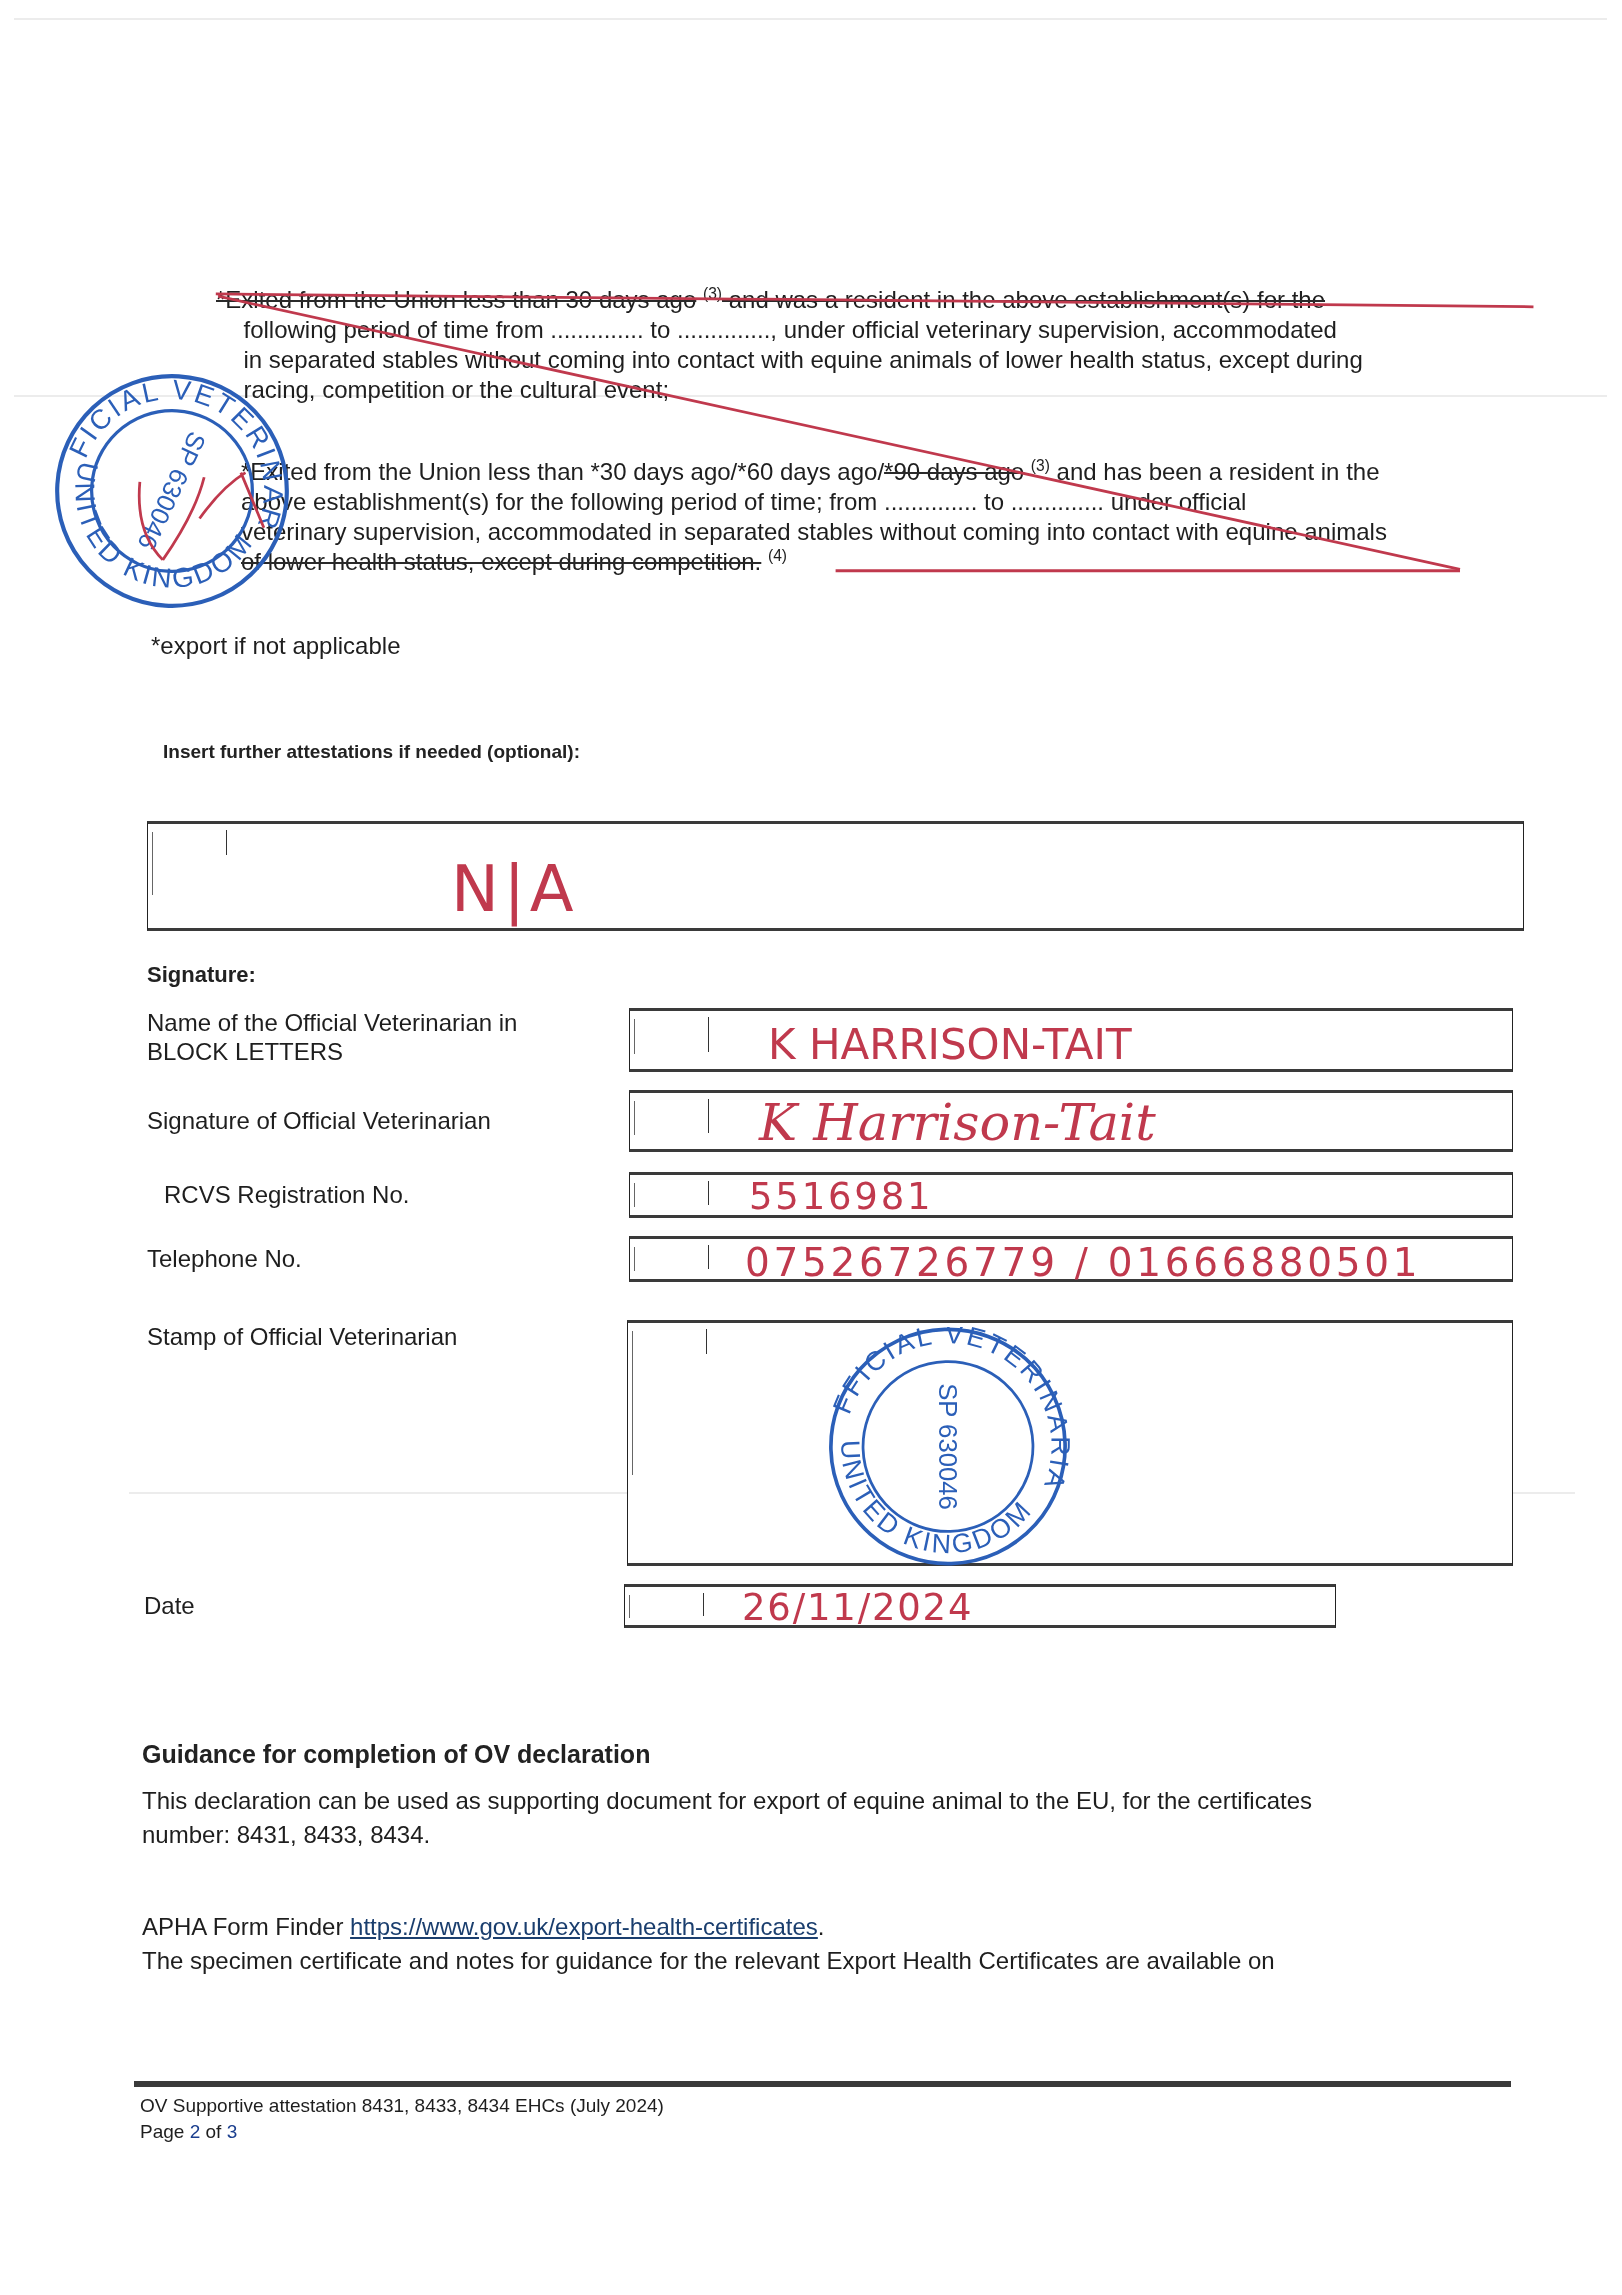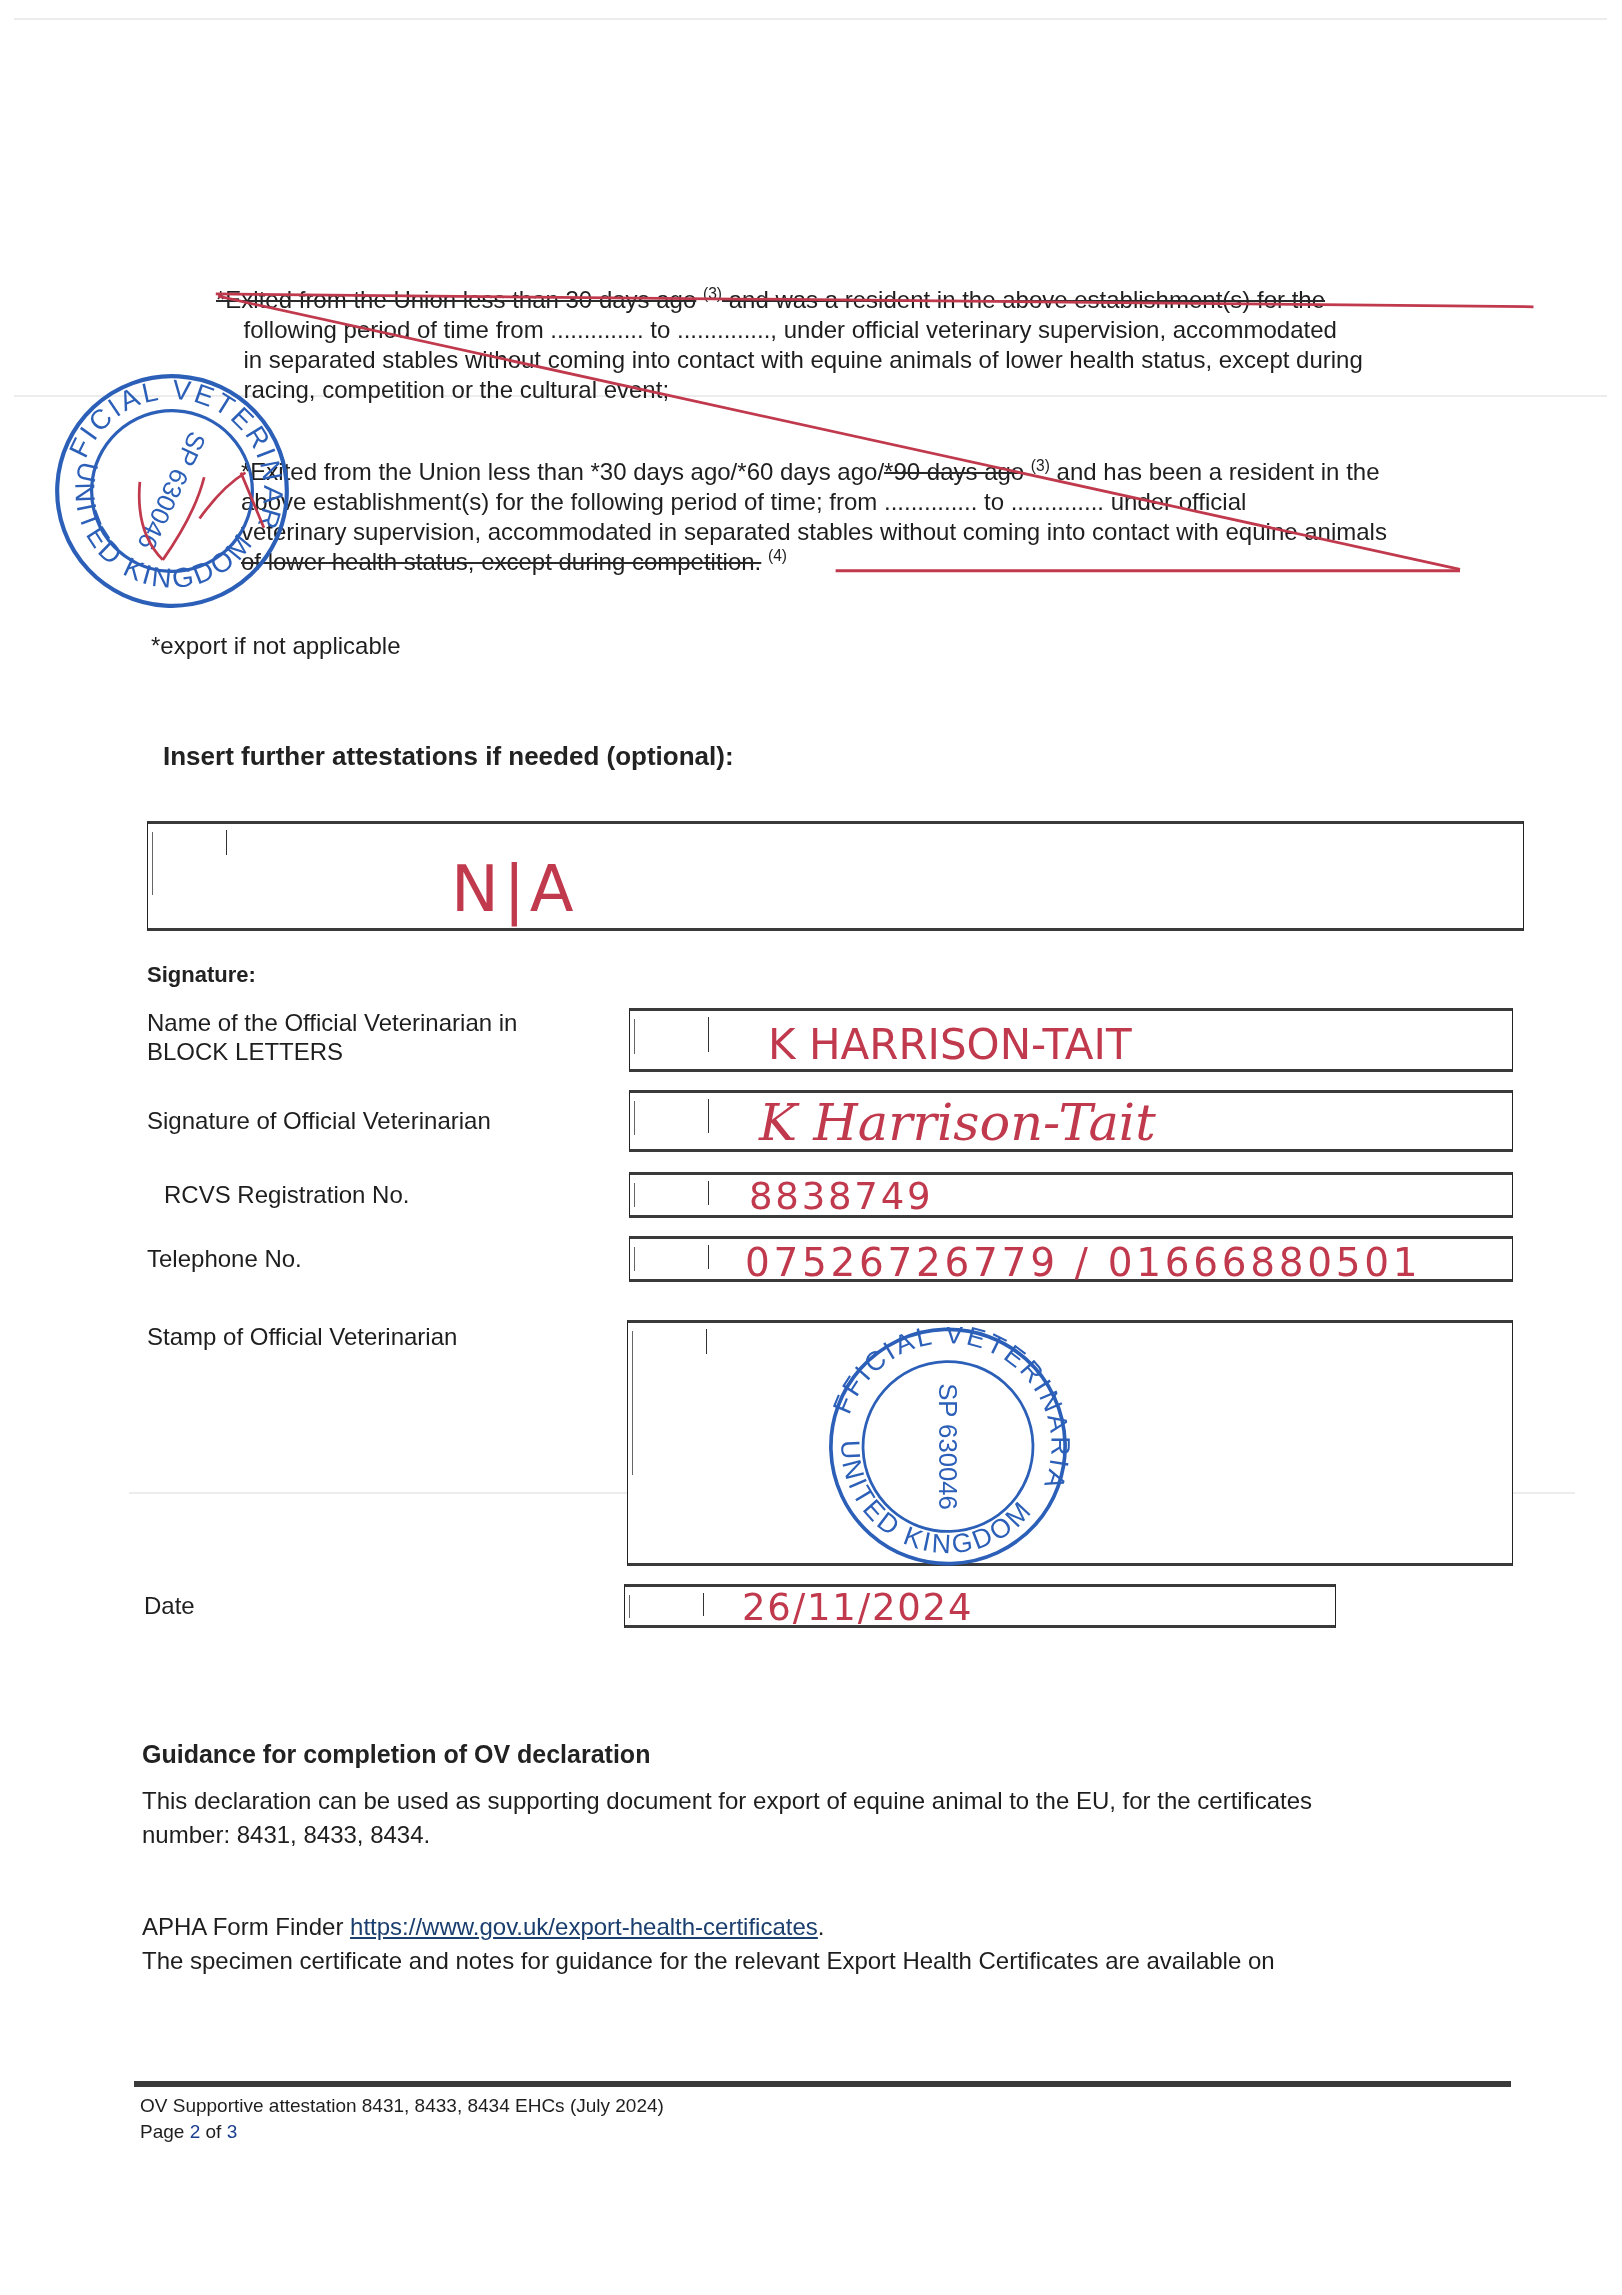--- a/index.html
+++ b/index.html
@@ -4,21 +4,21 @@
 <style>
   html, body { margin: 0; padding: 0; background: #ffffff; }
   body { width: 1623px; height: 2295px; position: relative; overflow: hidden;
          font-family: "Liberation Sans", sans-serif; color: #1a1a1a; }
   .abs { position: absolute; }
   .para { font-size: 24px; line-height: 30px; color: #1e1e1e; }
   .para sup { font-size: 15.6px; line-height: 0; }
   .strike { text-decoration: line-through; text-decoration-color: #2a2a2a; text-decoration-thickness: 1.8px; }
   .faint-rule { background: #ececec; height: 1.8px; }
   .label { font-size: 24px; line-height: 29px; color: #1e1e1e; }
-  .heading { font-size: 26px; font-weight: bold; color: #222; }
+  .heading { font-size: 19px; font-weight: bold; color: #222; }
   .box { border-top: 3.2px solid #3a3a3a; border-bottom: 3.2px solid #3a3a3a;
          border-left: 1.4px solid #222; border-right: 1.4px solid #222; background: #fff; box-sizing: border-box; }
   .box .tick1 { position: absolute; left: 3.7px; top: 8.3px; width: 0.9px; height: 60%; background: #666; }
   .box .tick2 { position: absolute; left: 78px; top: 6.4px; width: 0.9px; height: 60%; background: #333; }
   .hand { position: absolute; color: #c0394d; font-family: "DejaVu Sans", sans-serif; font-weight: normal; white-space: nowrap; }
   .hand.cursive { font-family: "DejaVu Serif", serif; font-style: italic; }
   .stamp { position: absolute; }
   .link { color: #1a3e6e; text-decoration: underline; }
   .footer-rule { background: #3a3a3a; height: 5.5px; }
   .footer-text { font-size: 19px; line-height: 26px; color: #1e1e1e; }
@@ -104,21 +104,21 @@
 <div class="abs box" style="left:629px; top:1090px; width:884px; height:62px;">
   <span class="tick1"></span>
   <span class="tick2"></span>
   <span class="hand cursive" style="left:129px; top:0px; font-size:51px;">K Harrison-Tait</span>
 </div>
 
 <div class="abs label" style="left:164px; top:1180px;">RCVS Registration No.</div>
 <div class="abs box" style="left:629px; top:1172px; width:884px; height:46px;">
   <span class="tick1"></span>
   <span class="tick2"></span>
-  <span class="hand" style="left:119px; top:0px; font-size:37px; letter-spacing:2.8px;">8838749</span>
+  <span class="hand" style="left:119px; top:0px; font-size:37px; letter-spacing:2.8px;">5516981</span>
 </div>
 
 <div class="abs label" style="left:147px; top:1244px;">Telephone No.</div>
 <div class="abs box" style="left:629px; top:1236px; width:884px; height:46px;">
   <span class="tick1"></span>
   <span class="tick2"></span>
   <span class="hand" style="left:115px; top:0.9px; font-size:39px; letter-spacing:3.7px;">07526726779 / 01666880501</span>
 </div>
 
 <div class="abs label" style="left:147px; top:1322px;">Stamp of Official Veterinarian</div>

